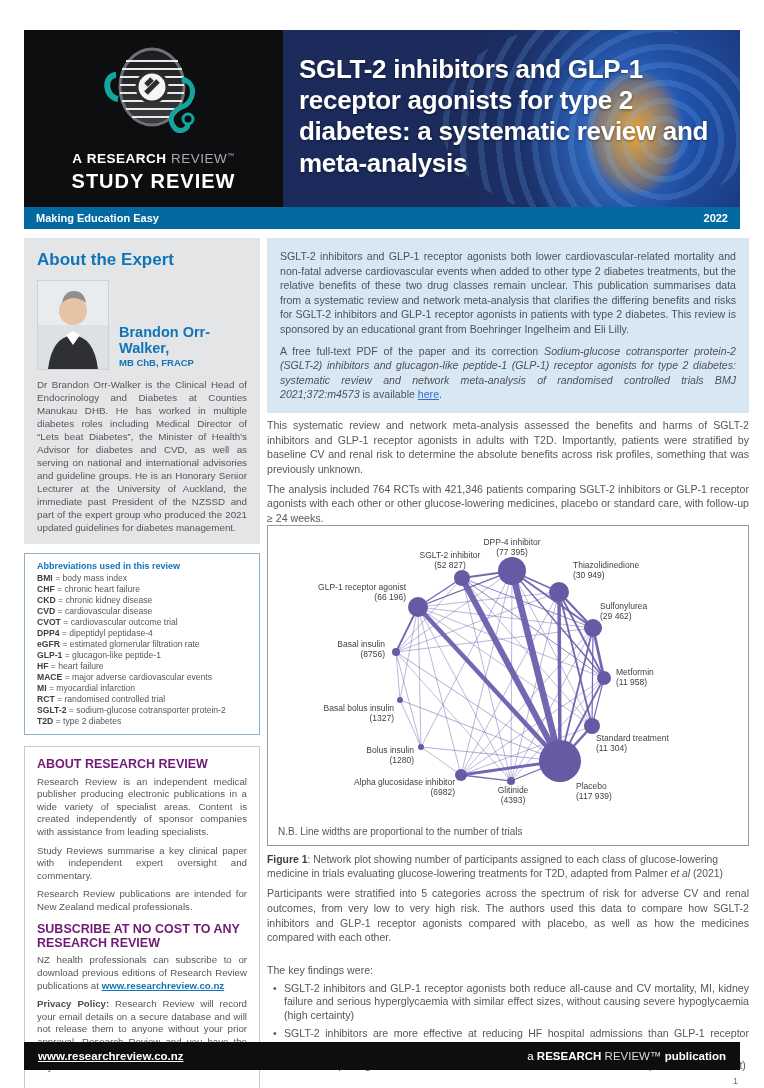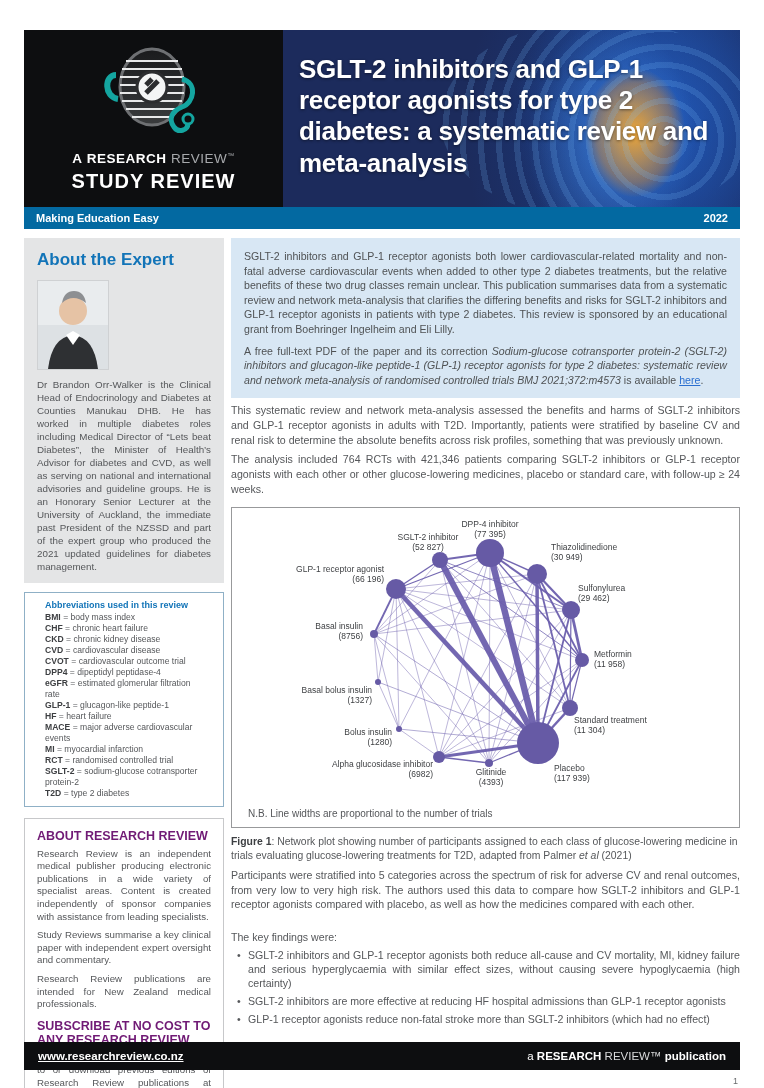--- a/index.html
+++ b/index.html
@@ -23,55 +23,55 @@
       radial-gradient(260px 300px at 85% 55%, rgba(25,80,180,.55), rgba(25,80,180,0) 80%),
       #1c2b5c; overflow:hidden; }
   .header-right .veins { position:absolute; right:-20px; top:-10px; width:320px; height:200px;
       background: repeating-radial-gradient(circle at 70% 60%, rgba(120,190,255,.18) 0 6px, rgba(0,0,0,0) 6px 18px); border-radius:50%; }
   .page-title { position:absolute; left:16px; top:24px; width:420px; color:#fff; font-size:26px; line-height:1.2; font-weight:bold; letter-spacing:-.3px; text-shadow:0 1px 3px rgba(0,0,0,.45); }
 
   .topbar { position:absolute; left:24px; top:207px; width:716px; height:22px; background:#0369a1; color:#fff; display:flex; align-items:center; justify-content:space-between; padding:0 12px; font-size:11px; font-weight:bold; }
 
   
   .content { position:absolute; left:24px; top:238px; width:716px; height:800px; display:flex; gap:7px; }
-  .sidebar { width:200px; flex:none; }
+  .sidebar { width:236px; flex:none; }
   .main { flex:1; }
 
   
   .expert-box { background:#e4e5e6; padding:12px 13px 10px; }
   .expert-box h2 { color:#1274b8; font-size:17px; margin-bottom:10px; }
   .expert-row { display:flex; align-items:flex-end; gap:10px; margin-bottom:8px; }
   .photo { width:72px; height:90px; flex:none; border:1px solid #cfd1d3; background:#eef0f1; }
   .expert-name { padding-bottom:2px; }
   .expert-name .nm { color:#1274b8; font-size:14.5px; font-weight:bold; line-height:1.1; }
   .expert-name .cr { color:#1274b8; font-size:9.5px; font-weight:bold; }
   .expert-bio { font-size:9.8px; line-height:1.33; text-align:justify; color:#55575a; }
 
-  .abbr-box { border:1px solid #8fb0c6; background:#fff; margin-top:9px; padding:7px 20px 7px; }
+  .abbr-box { border:1px solid #8fb0c6; background:#fff; margin-top:9px; padding:7px 12px 7px; }
   .abbr-box h3 { color:#1274b8; font-size:9px; margin-bottom:2px; }
   .abbr-box ul { list-style:none; }
   .abbr-box li { font-size:8.6px; line-height:1.28; color:#55575a; }
   .abbr-box li b { color:#3d3f42; }
 
   .about-box { border:1px solid #c7c8ca; background:#fff; margin-top:11px; padding:10px 12px 10px; }
   .about-box h3 { color:#701a75; font-size:12.5px; line-height:1.15; margin-bottom:4px; }
   .about-box p { font-size:9.7px; line-height:1.3; text-align:justify; margin-bottom:6px; color:#55575a; }
   .about-box .sub-head { margin-top:8px; }
   .side-link { color:#1274b8; font-weight:bold; text-decoration:underline; }
   .privacy b { color:#4a4c4f; }
 
   
   .summary-box { background:#d8e7f4; padding:11px 13px; font-size:10.6px; line-height:1.38; text-align:justify; color:#4f5254; }
   .summary-box p + p { margin-top:7px; }
   .summary-box i { color:#4f5254; }
   a.inline-link { color:#2a6fd0; text-decoration:underline; }
 
   .main > p.body-p { font-size:10.6px; line-height:1.38; text-align:justify; margin-top:5px; color:#55575a; }
 
-  .figure-box { border:1px solid #98999b; margin-top:11px; padding:6px 16px 8px; background:#fff; }
+  .figure-box { border:1px solid #98999b; padding:6px 10px 8px; background:#fff; }
   .figure-box svg { display:block; margin:0 auto; }
   .fig-note { font-size:10px; color:#55575a; margin-top:12px; }
   .caption { font-size:10.4px; line-height:1.35; margin-top:7px; color:#55575a; }
   .caption b { color:#3d3f42; }
 
   .findings { list-style:none; margin-top:2px; }
   .findings li { position:relative; font-size:10.6px; line-height:1.32; padding-left:17px; margin-top:4px; text-align:justify; color:#55575a; }
   .findings li::before { content:"•"; position:absolute; left:6px; color:#55575a; }
 
   
@@ -138,20 +138,24 @@
         <div class="expert-row">
           <div class="photo">
             <svg width="70" height="88" viewBox="0 0 70 88">
               <rect width="70" height="88" fill="#e9ecee"></rect>
               <rect y="44" width="70" height="44" fill="#dde1e4"></rect>
               <circle cx="35" cy="30" r="14" fill="#e6c3a5"></circle>
               <path d="M24 22 q11 -10 24 0 q-2 -12 -12 -12 q-10 0 -12 12" fill="#8d8f92"></path>
               <path d="M10 88 q4 -32 25 -34 q21 2 25 34 z" fill="#2e3033"></path>
               <path d="M28 54 l7 10 7 -10 -7 -4 z" fill="#fff"></path>
             </svg>
+          </div>
+          <div class="expert-name">
+            <div class="nm">Brandon Orr-Walker,</div>
+            <div class="cr">MB ChB, FRACP</div>
           </div>
         </div>
         <p class="expert-bio">Dr Brandon Orr-Walker is the Clinical Head of Endocrinology and Diabetes at Counties Manukau DHB. He has worked in multiple diabetes roles including Medical Director of “Lets beat Diabetes”, the Minister of Health’s Advisor for diabetes and CVD, as well as serving on national and international advisories and guideline groups. He is an Honorary Senior Lecturer at the University of Auckland, the immediate past President of the NZSSD and part of the expert group who produced the 2021 updated guidelines for diabetes management.</p>
       </section>
 
       <section class="abbr-box">
         <h3>Abbreviations used in this review</h3>
         <ul>
             <li><b>BMI</b> = body mass index</li>
             <li><b>CHF</b> = chronic heart failure</li>

